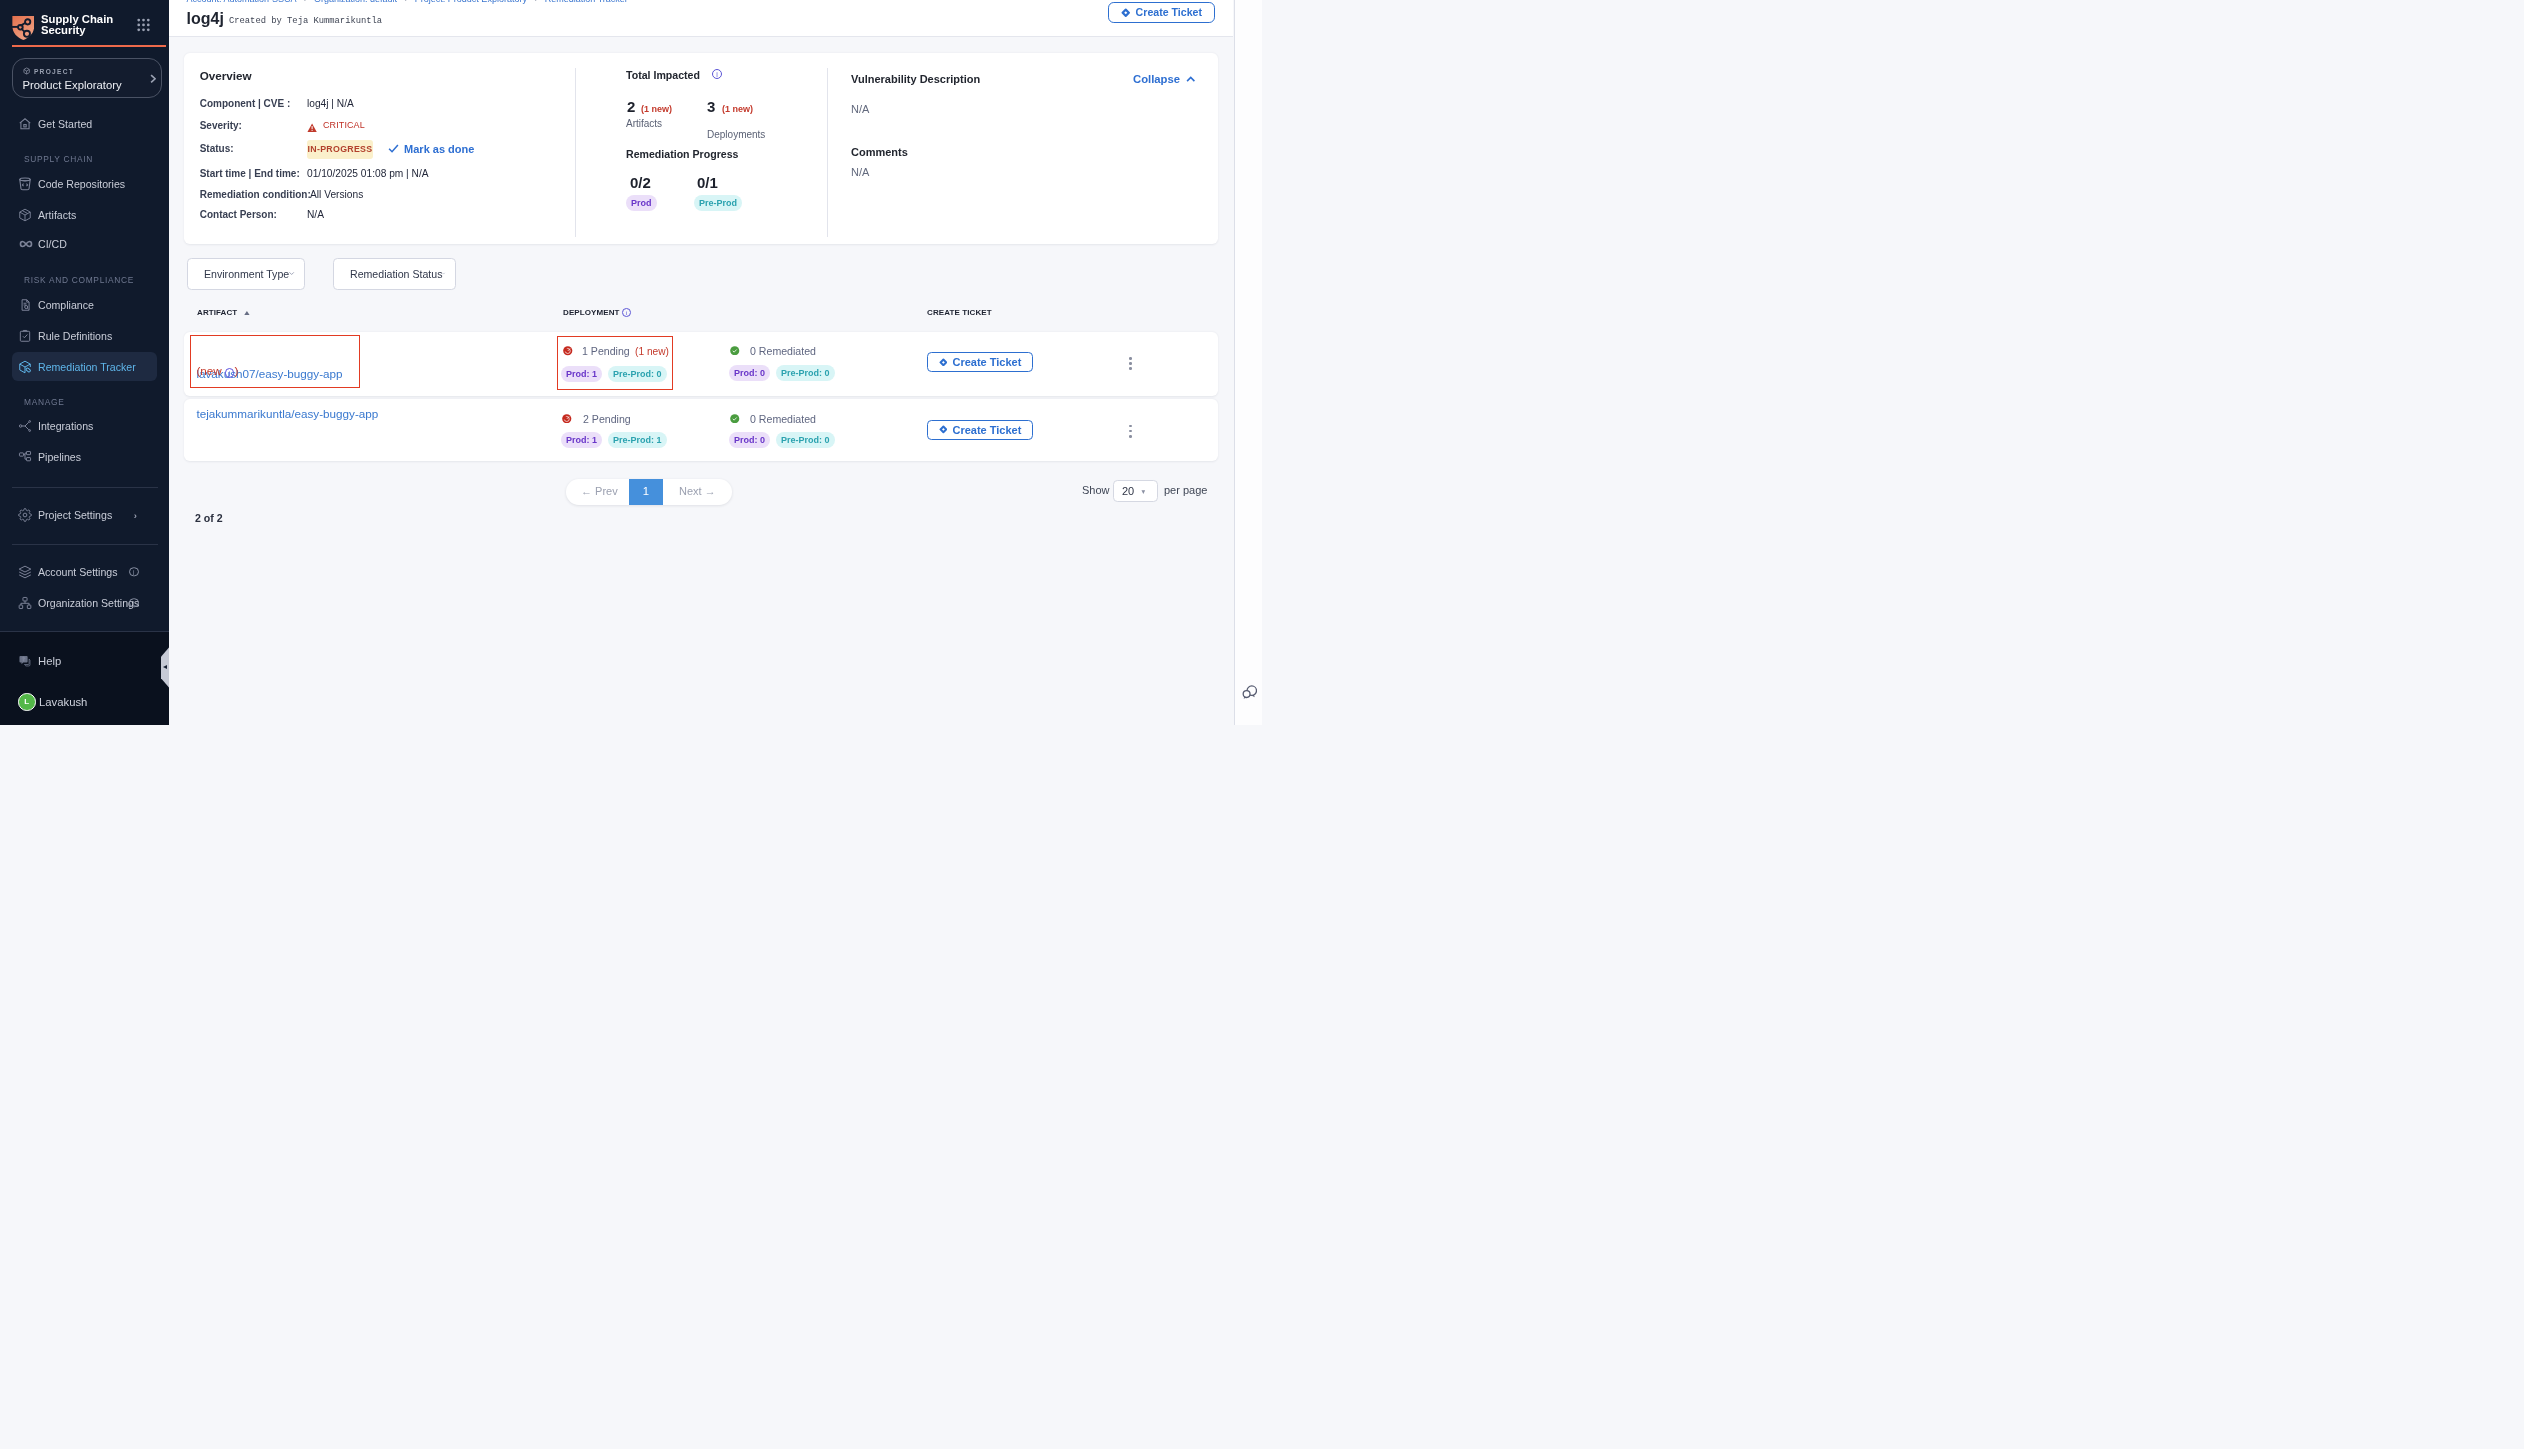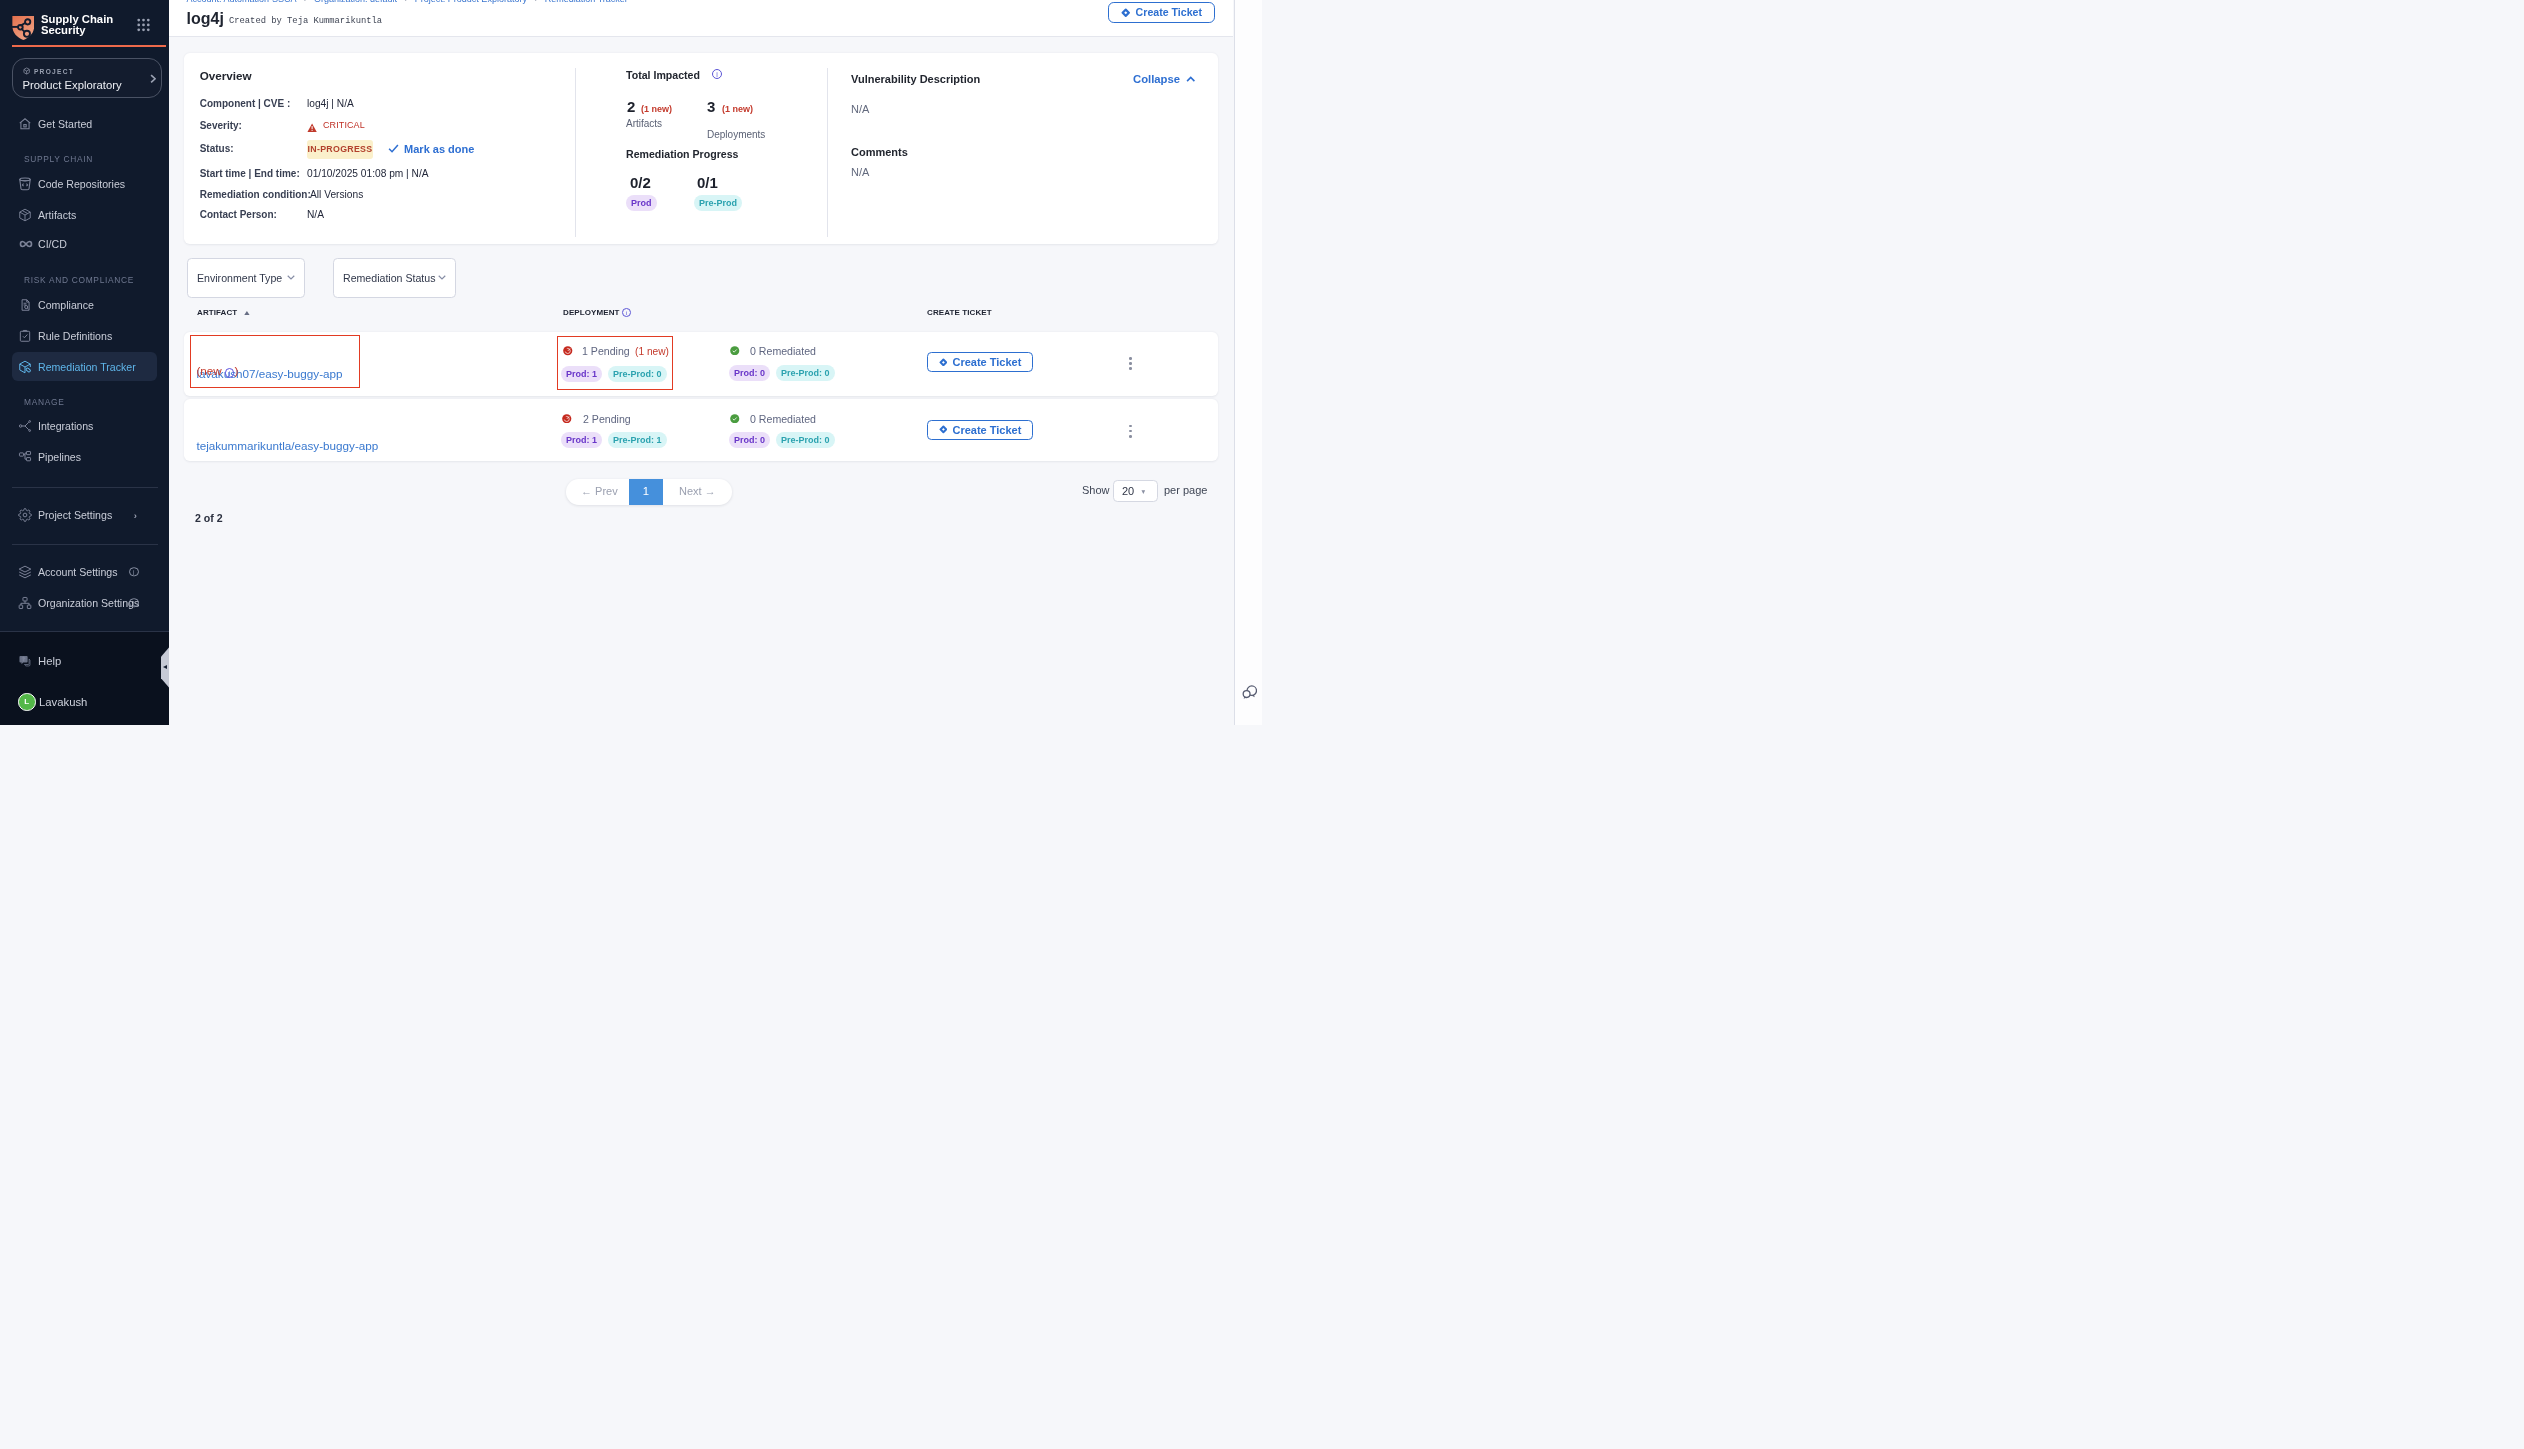--- a/index.html
+++ b/index.html
@@ -51,21 +51,21 @@
 #sev { position:absolute; left:123px; top:68px; }
 .ti-h { font-size:10.6px; font-weight:bold; color:#22262f; }
 .big-num { font-size:15px; font-weight:bold; color:#1d212c; }
 .red-new { font-size:9px; font-weight:bold; color:#c43a2c; }
 .sub-lab { font-size:10px; color:#5b6275; }
 .pchip { display:inline-block; border-radius:8px; font-size:9px; font-weight:bold; padding:0 5.1px; height:16px; line-height:16px; white-space:nowrap; }
 .chip-prod { background:#ebdff9; color:#6936c9; }
 .chip-pre { background:#d8f5f6; color:#2ba2af; }
 
 
-.filt { position:absolute; top:258px; white-space:nowrap; height:40px; background:#fff; border:0.7px solid #d4d7e2; border-radius:4.4px; font-size:10.6px; color:#30374a; display:flex; align-items:center; padding-left:9px; }
+.filt { position:absolute; top:258px; white-space:nowrap; height:32px; background:#fff; border:0.7px solid #d4d7e2; border-radius:4.4px; font-size:10.6px; color:#30374a; display:flex; align-items:center; padding-left:16px; }
 .filt .chev { margin-left:auto; margin-right:9.5px; }
 
 
 .th { position:absolute; top:308px; font-size:8px; font-weight:bold; color:#1d2230; letter-spacing:0.1px; }
 .rowcard { position:absolute; left:184px; width:1034px; background:#fff; border-radius:5.8px; box-shadow:0 0.7px 2.2px rgba(30,40,60,0.08); }
 .link { color:#3a79cf; font-size:11.7px; }
 .pend-ic { position:absolute; width:9.5px; height:9.5px; }
 .row-tx { position:absolute; font-size:10.6px; color:#5f6680; white-space:nowrap; }
 .red-par { font-size:10.2px; color:#c43a2c; }
 .ann { position:absolute; border:1.8px solid #e23b23; z-index:3; }
@@ -363,21 +363,21 @@
   <div class="dots" style="left:945px;top:25px">
       <span></span>
       <span></span>
       <span></span>
     </div>
 </div>
 <div class="ann" style="left:190px;top:335px;width:170px;height:53px"></div>
 <div class="ann" style="left:557px;top:336px;width:116px;height:54px"></div>
 
 <div class="rowcard" style="top:399px;height:62px">
-  <div class="link" style="position:absolute;left:12.4px;top:40px">tejakummarikuntla/easy-buggy-app</div>
+  <div class="link" style="position:absolute;left:12.4px;top:8px">tejakummarikuntla/easy-buggy-app</div>
   <svg class="pend-ic" style="left:378px;top:14.6px" viewBox="0 0 26 26">
       <circle cx="13" cy="13" r="12.5" fill="#c5291e"></circle>
       <circle cx="13" cy="13.6" r="6.9" stroke="#fff" stroke-width="1.9" fill="none" stroke-dasharray="34 9.5" stroke-dashoffset="14.5"></circle>
       <path d="M19.6 7 13 13.6" stroke="#fff" stroke-width="1.9"></path>
     </svg>
   <div class="row-tx" style="left:399px;top:14px">2 Pending</div>
   <div class="pchip chip-prod" style="position:absolute;left:377px;top:33px">Prod: 1</div>
   <div class="pchip chip-pre" style="position:absolute;left:424px;top:33px">Pre-Prod: 1</div>
   <svg class="pend-ic" style="left:546px;top:14.6px" viewBox="0 0 24 24">
       <circle cx="12" cy="12" r="11.5" fill="#4a9c3f"></circle>

